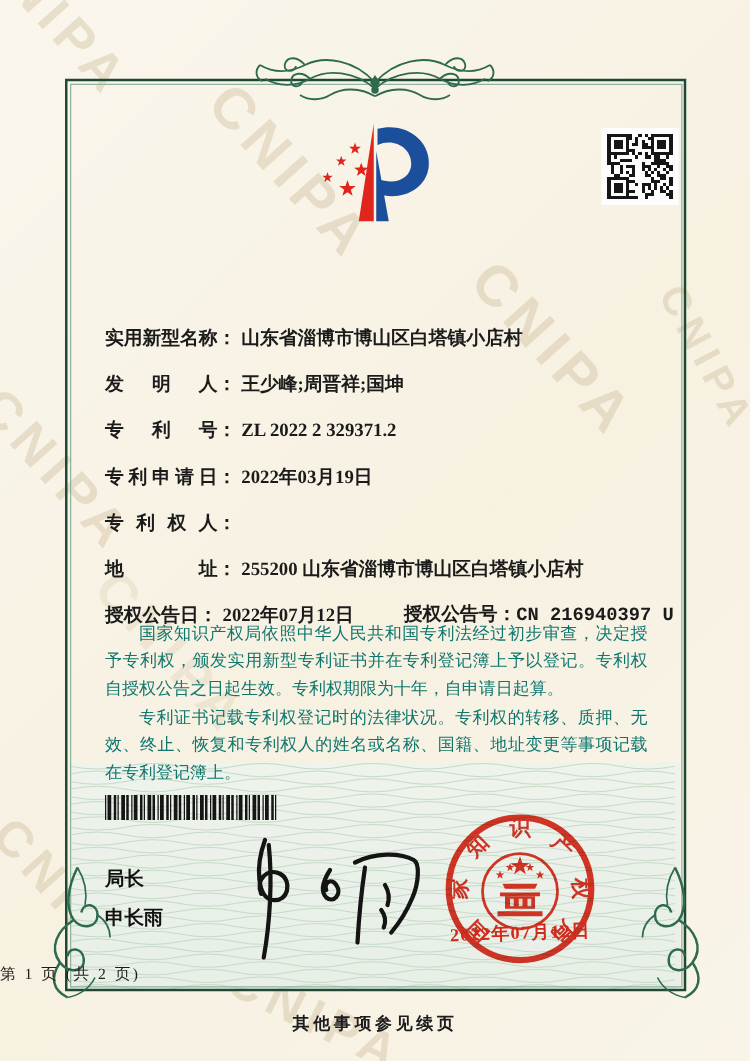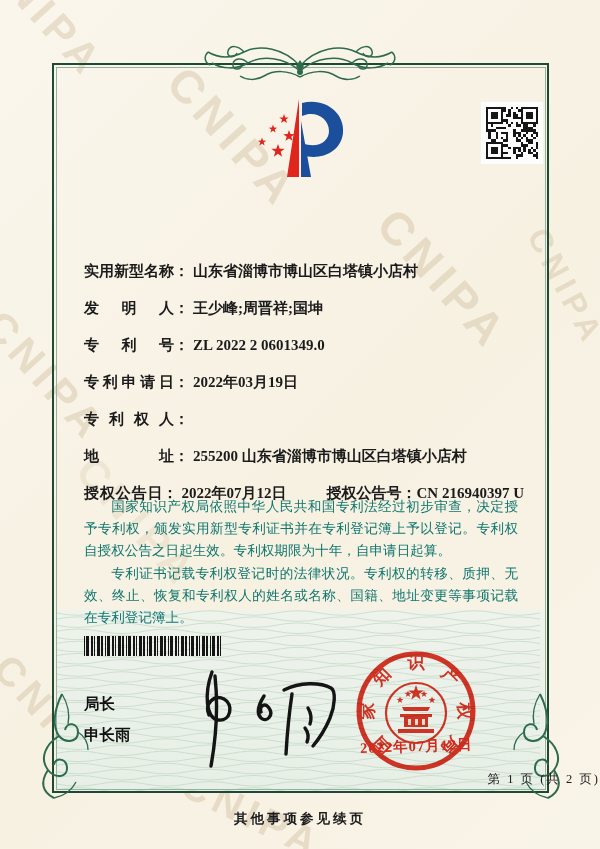--- a/index.html
+++ b/index.html
@@ -31,39 +31,39 @@
            letter-spacing:1.5px;font-weight:500;z-index:3;}
   .logo{position:absolute;left:247px;top:97px;z-index:3;}
   .qr{position:absolute;left:481px;top:102px;z-index:3;}
   .title{position:absolute;left:0;top:181px;width:600px;text-align:center;
          font-size:31px;font-weight:700;letter-spacing:9px;color:#111;z-index:3;}
   .fields{position:absolute;left:84px;top:252px;width:440px;z-index:3;font-size:15px;
           font-weight:600;color:#1b1b1b;}
   .frow{height:37px;display:flex;align-items:center;line-height:20px;white-space:nowrap;}
   .flabel{display:inline-block;width:90px;text-align:justify;text-align-last:justify;}
   .fcolon{margin:0 4px 0 0;}
-  .fgroup2{margin-left:40px;}
+  .fgroup2{margin-left:40px;font-family:Liberation Mono, monospace;}
   .paras{position:absolute;left:84px;top:496px;width:434px;z-index:3;font-size:13.6px;
          line-height:22px;color:#0f766e;text-align:justify;font-weight:500;}
   .paras p{margin:0 0 1px 0;text-indent:2em;}
   
   .barcode{position:absolute;left:84px;top:636px;width:160px;height:20px;z-index:3;
            display:flex;align-items:stretch;}
   .barcode i{display:block;background:#151515;}
   
   .director{position:absolute;left:84px;top:688px;z-index:3;
             font-family:"Liberation Sans","DejaVu Sans",sans-serif;
             font-weight:700;font-size:15.5px;color:#111;line-height:31px;}
   .sig{position:absolute;left:168px;top:660px;z-index:3;}
   
   .seal{position:absolute;left:352px;top:647px;z-index:4;opacity:.95;mix-blend-mode:multiply;}
   .seal-date{position:absolute;left:360px;top:737px;z-index:5;font-size:14.5px;
              font-weight:700;color:#d3291b;letter-spacing:1px;white-space:nowrap;
              transform:rotate(-2deg);}
-  .pagenum{position:absolute;left:0;top:771px;width:600px;text-align:right;
+  .pagenum{position:absolute;left:0;top:771px;width:600px;text-align:left;
            font-size:12.5px;color:#1c1c1c;letter-spacing:2px;z-index:3;}
   .note{position:absolute;left:0;top:810px;width:600px;text-align:center;
         font-size:13.5px;color:#1c1c1c;letter-spacing:3px;font-weight:600;z-index:3;}
   .orn{z-index:3;pointer-events:none;}
   .topOrn{position:absolute;left:50%;top:36px;transform:translateX(-50%);}
   .cornL{position:absolute;left:24px;top:690px;}
   .cornR{position:absolute;left:506px;top:690px;transform:scaleX(-1);}
 </style>
 </head>
 <body>
@@ -404,21 +404,21 @@
       <span class="fvalue">山东省淄博市博山区白塔镇小店村</span>
     </div>
     <div class="frow">
       <span class="flabel">发明人</span>
         <span class="fcolon">：</span>
       <span class="fvalue">王少峰;周晋祥;国坤</span>
     </div>
     <div class="frow">
       <span class="flabel">专利号</span>
         <span class="fcolon">：</span>
-      <span class="fvalue">ZL 2022 2 0601349.0</span>
+      <span class="fvalue">ZL 2022 2 329371.2</span>
     </div>
     <div class="frow">
       <span class="flabel">专利申请日</span>
         <span class="fcolon">：</span>
       <span class="fvalue">2022年03月19日</span>
     </div>
     <div class="frow">
       <span class="flabel">专利权人</span>
         <span class="fcolon">：</span>
     </div>

